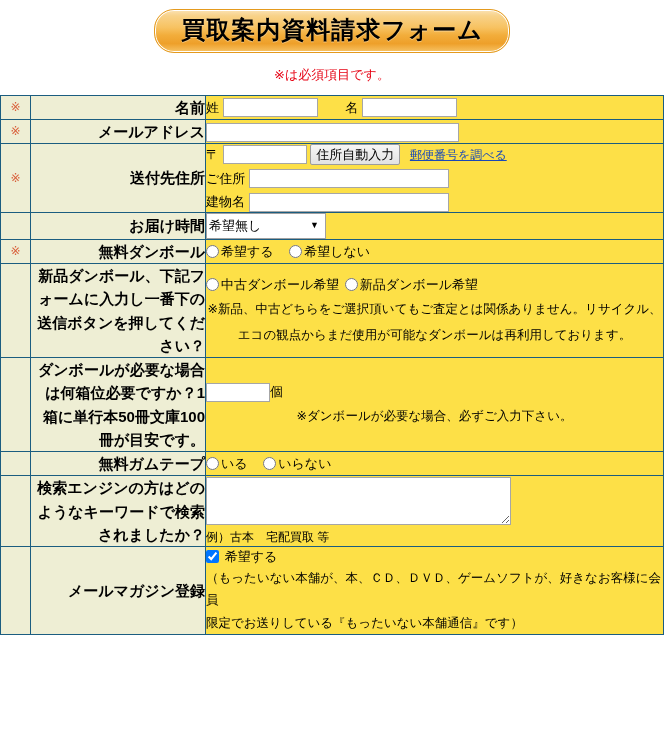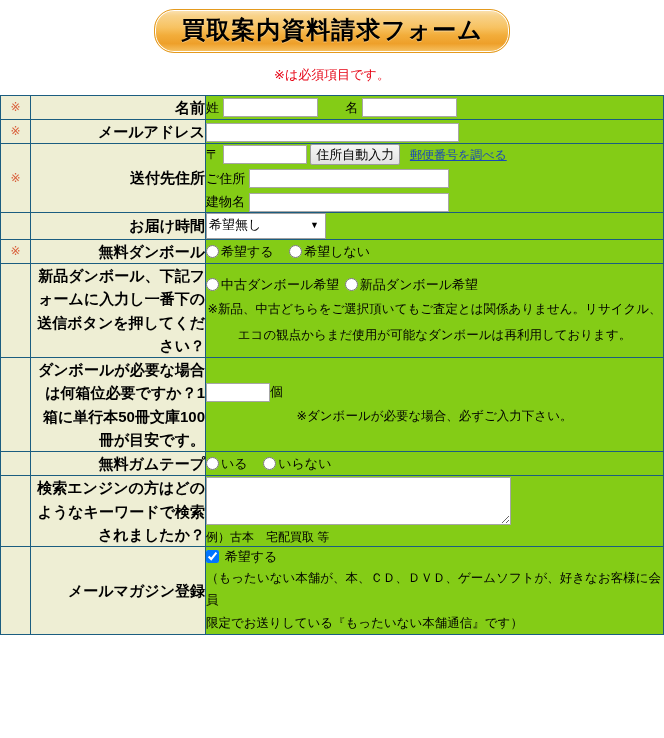--- a/index.html
+++ b/index.html
@@ -74,21 +74,21 @@
     background: #eeeed4;
     text-align: right;
     font-weight: bold;
     font-size: 15px;
     padding: 7px 8px 7px 6px;
     border-left: none;
     line-height: 1.55;
     vertical-align: middle;
   }
   td.value {
-    background: #84cc16;
+    background: #fde047;
     padding: 7px 6px 7px 7px;
     vertical-align: middle;
     line-height: 1.5;
   }
 
   
   input.txt {
     border: 1px solid #a6a6a6;
     background: #fff;
     height: 19px;
@@ -124,21 +124,21 @@
   }
   a.zip-link {
     color: #1a49b8;
     font-size: 12px;
     text-decoration: underline;
     vertical-align: middle;
     margin-left: 6px;
   }
 
   select.sel {
-    font-family: Liberation Mono, monospace;
+    font-family: Liberation Serif, serif;
     font-size: 13px;
     border: 1px solid #a0a0a0;
     background: #fff;
     height: 26px;
     width: 120px;
     padding: 1px 2px;
     vertical-align: middle;
     appearance: none; -webkit-appearance: none;
   }
   .sel-wrap { position: relative; display: inline-block; }

